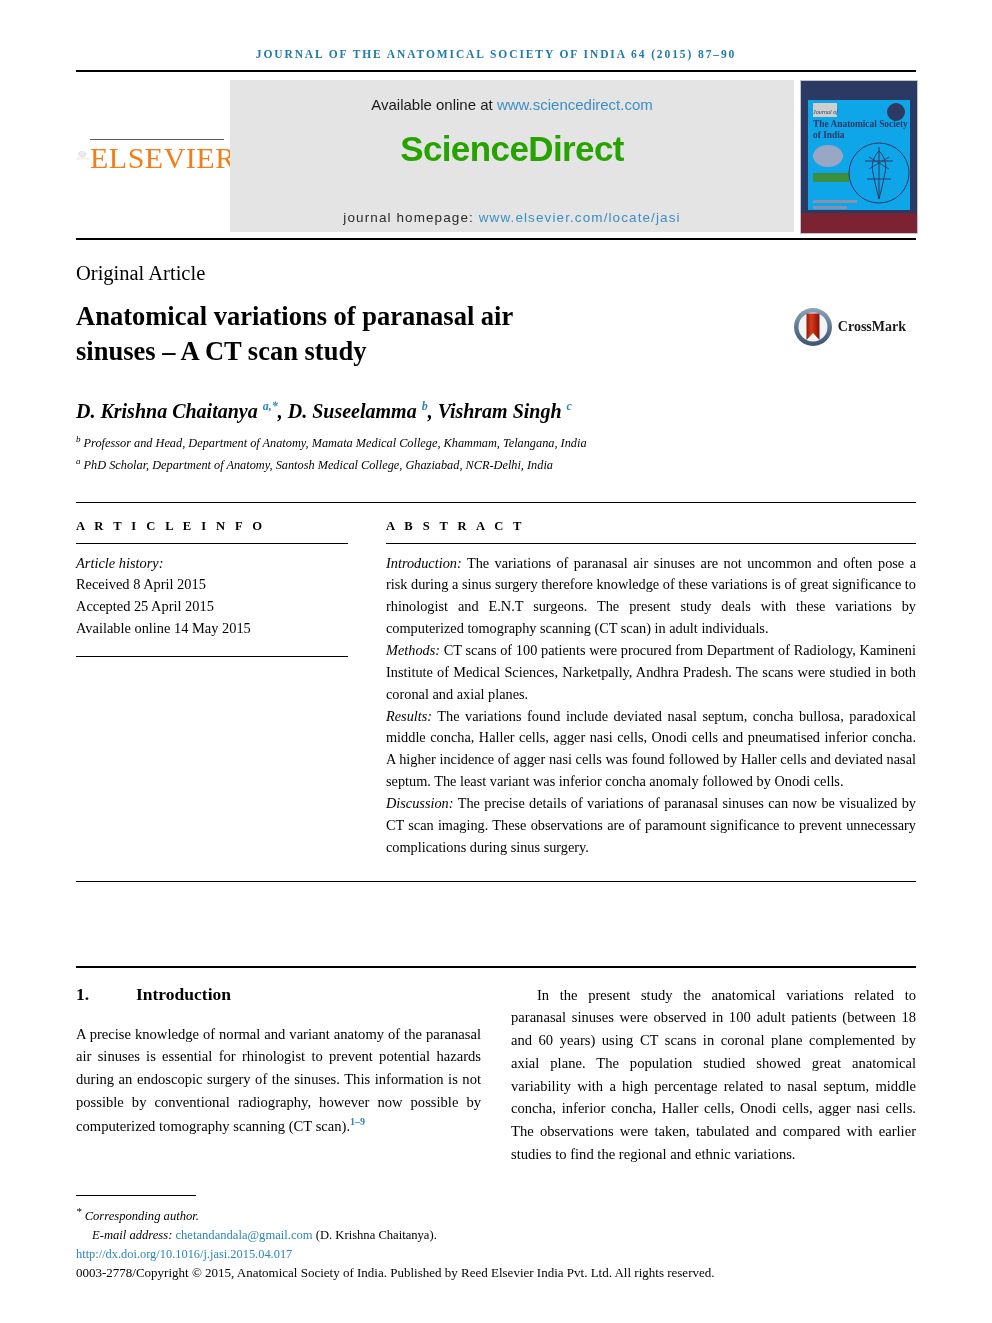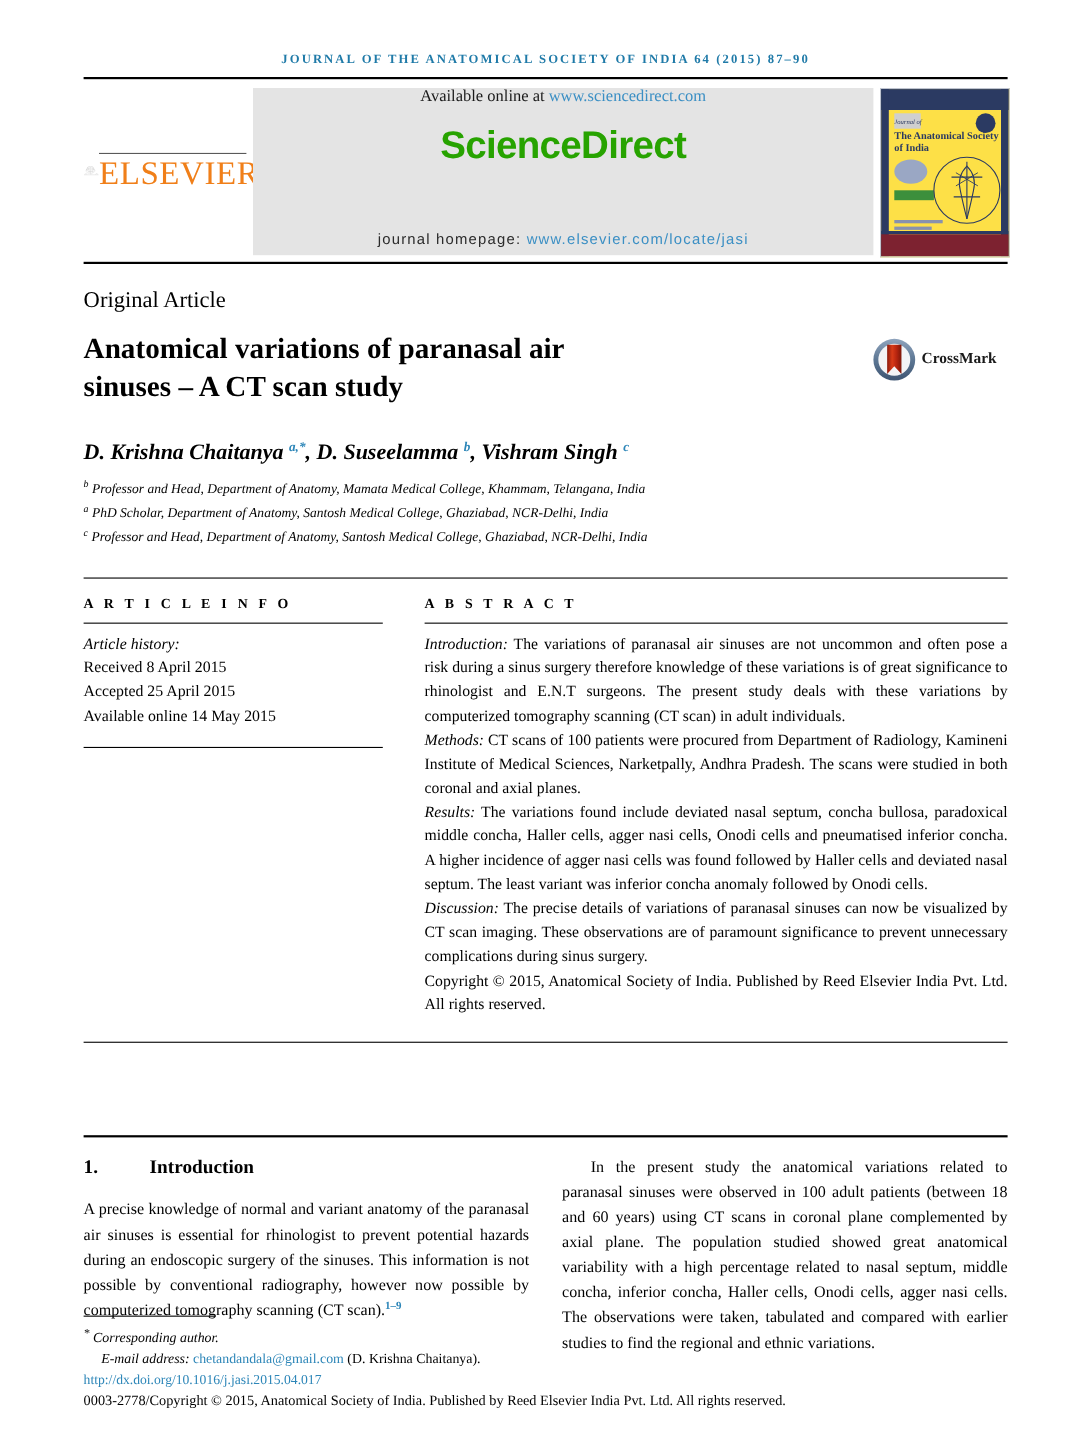--- a/index.html
+++ b/index.html
@@ -73,23 +73,24 @@
     flex: 1 1 auto;
     background: #e4e4e4;
     margin-left: 6px;
     margin-right: 6px;
     position: relative;
     display: flex;
     flex-direction: column;
     align-items: center;
   }
   .avail-line {
-    font-family: Liberation Serif, serif;
+    font-family: Liberation Sans, sans-serif;
     font-size: 15px;
     color: #1a1a1a;
+    margin-top: 16px;
   }
   .avail-line .lnk { color: #3b8fc4; }
   .sd-logo {
     font-family: "Liberation Sans", sans-serif;
     font-size: 35px;
     font-weight: bold;
     color: #27a300;
     margin-top: 16px;
     letter-spacing: -0.6px;
   }
@@ -104,21 +105,21 @@
   .homepage-line .lnk { color: #3b8fc4; }
 
   .cover-block {
     width: 116px;
     flex: 0 0 116px;
     position: relative;
   }
   .cover {
     width: 116px;
     height: 152px;
-    background: #fde047;
+    background: #0ea5e9;
     border: 1px solid #bfc4cf;
     position: relative;
     overflow: hidden;
   }
   .cover-top {
     position: absolute; top:0; left:0; right:0; height: 19px;
     background: #2b3a62;
   }
   .cover-left {
     position:absolute; top:0; bottom:0; left:0; width: 7px; background: #2b3a62;
@@ -471,21 +472,20 @@
     </div>
   </div>
 
   <div class="authors">
     <span>D. Krishna Chaitanya </span><sup class="sup-link">a,*</sup><span>, </span><span>D. Suseelamma </span><sup class="sup-link">b</sup><span>, </span><span>Vishram Singh </span><sup class="sup-link">c</sup>
   </div>
 
   <div class="affil">
     <div><sup>b</sup><span> Professor and Head, Department of Anatomy, Mamata Medical College, Khammam, Telangana, India</span></div>
     <div><sup>a</sup><span> PhD Scholar, Department of Anatomy, Santosh Medical College, Ghaziabad, NCR-Delhi, India</span></div>
-    <div><sup>c</sup><span> Professor and Head, Department of Anatomy, Santosh Medical College, Ghaziabad, NCR-Delhi, India</span></div>
   </div>
 
   <hr class="rule-thin-top">
 
   <div class="infoabs">
 
     <div class="col-info">
       <div class="sec-label">A R T I C L E  I N F O</div>
       <hr class="sec-rule">
       <div class="info-text">
@@ -498,21 +498,20 @@
     </div>
 
     <div class="col-abs">
       <div class="sec-label">A B S T R A C T</div>
       <hr class="sec-rule">
       <div class="abs-text">
         <p><span class="lead">Introduction:</span><span> The variations of paranasal air sinuses are not uncommon and often pose a risk during a sinus surgery therefore knowledge of these variations is of great significance to rhinologist and E.N.T surgeons. The present study deals with these variations by computerized tomography scanning (CT scan) in adult individuals.</span></p>
         <p><span class="lead">Methods:</span><span> CT scans of 100 patients were procured from Department of Radiology, Kamineni Institute of Medical Sciences, Narketpally, Andhra Pradesh. The scans were studied in both coronal and axial planes.</span></p>
         <p><span class="lead">Results:</span><span> The variations found include deviated nasal septum, concha bullosa, paradoxical middle concha, Haller cells, agger nasi cells, Onodi cells and pneumatised inferior concha. A higher incidence of agger nasi cells was found followed by Haller cells and deviated nasal septum. The least variant was inferior concha anomaly followed by Onodi cells.</span></p>
         <p><span class="lead">Discussion:</span><span> The precise details of variations of paranasal sinuses can now be visualized by CT scan imaging. These observations are of paramount significance to prevent unnecessary complications during sinus surgery.</span></p>
-        <p class="abs-copy">Copyright © 2015, Anatomical Society of India. Published by Reed Elsevier India Pvt. Ltd. All rights reserved.</p>
       </div>
     </div>
   </div>
 
   <hr class="rule-bottom-block">
 
   <hr class="body-rule">
   <div class="body-cols">
 
     <div class="bcol left">

